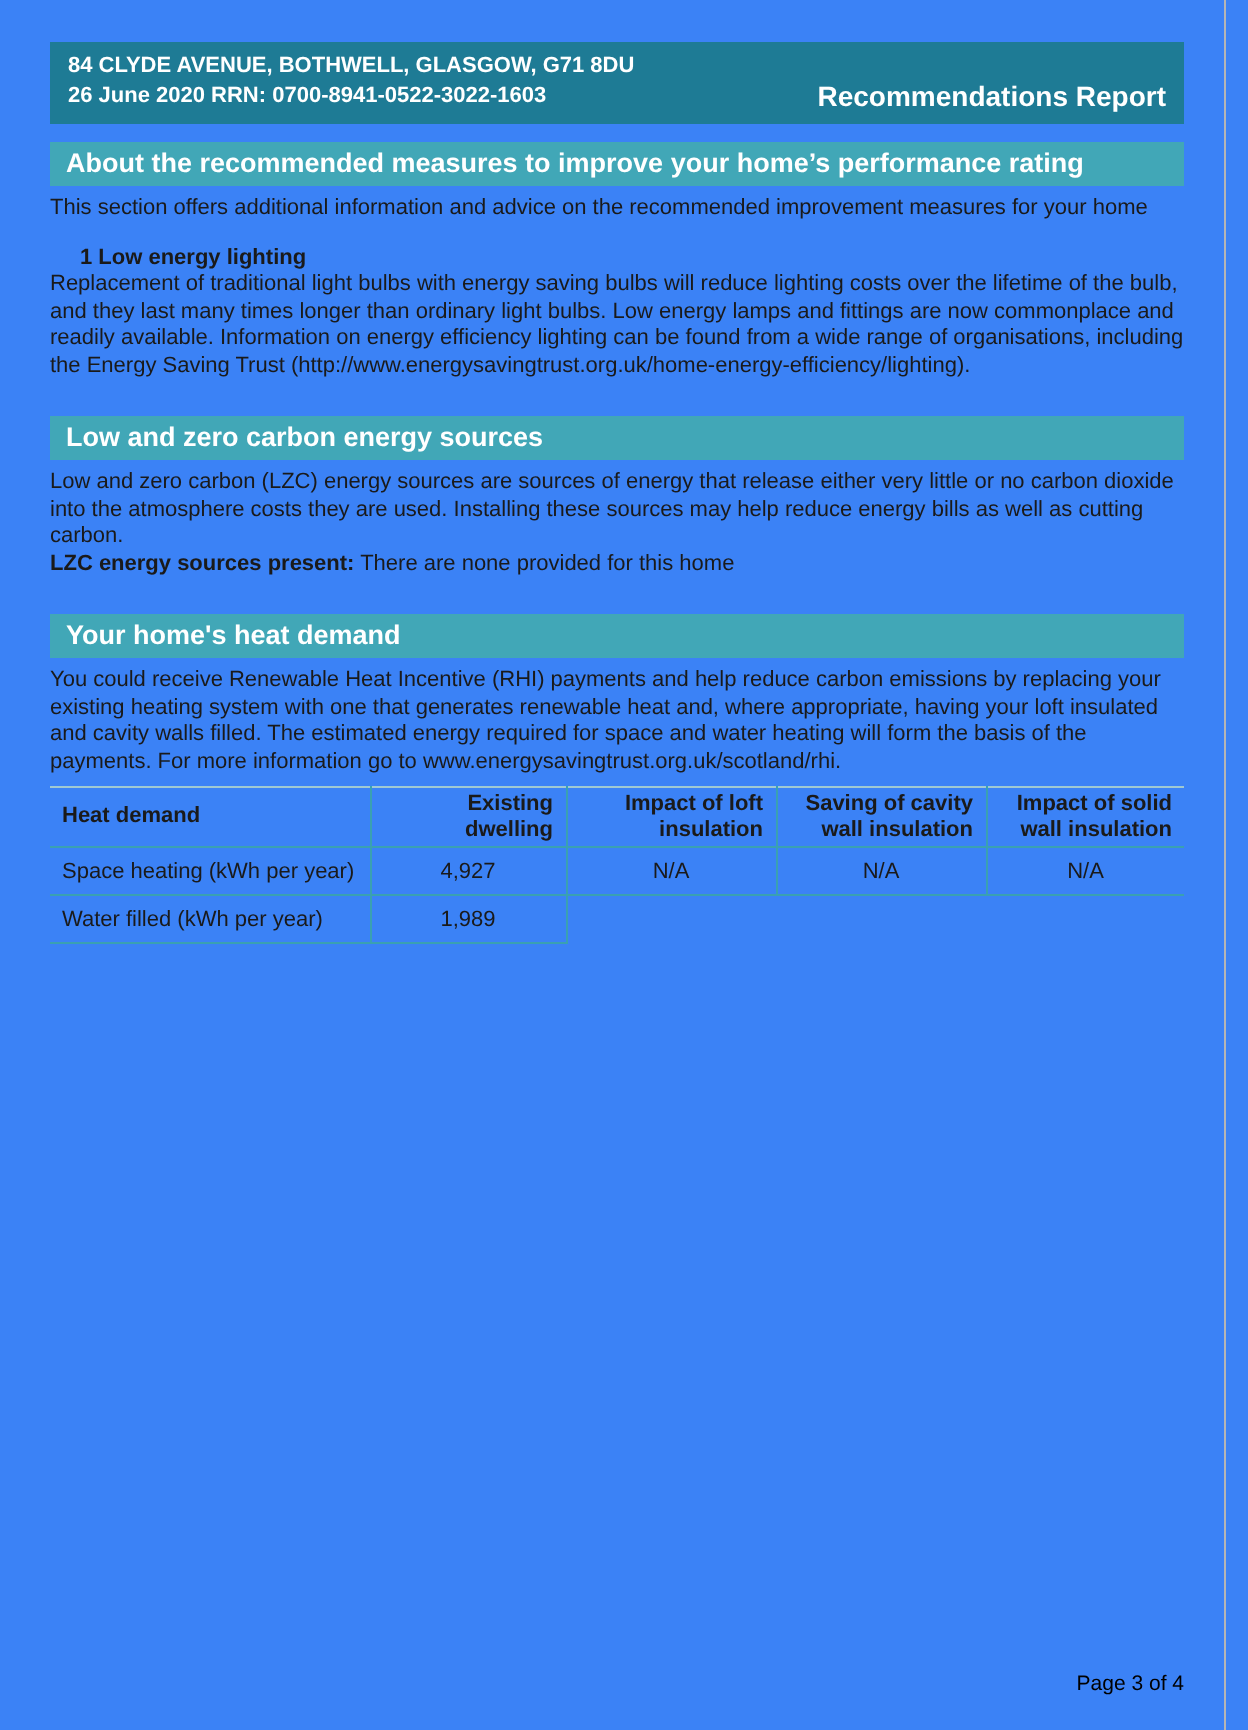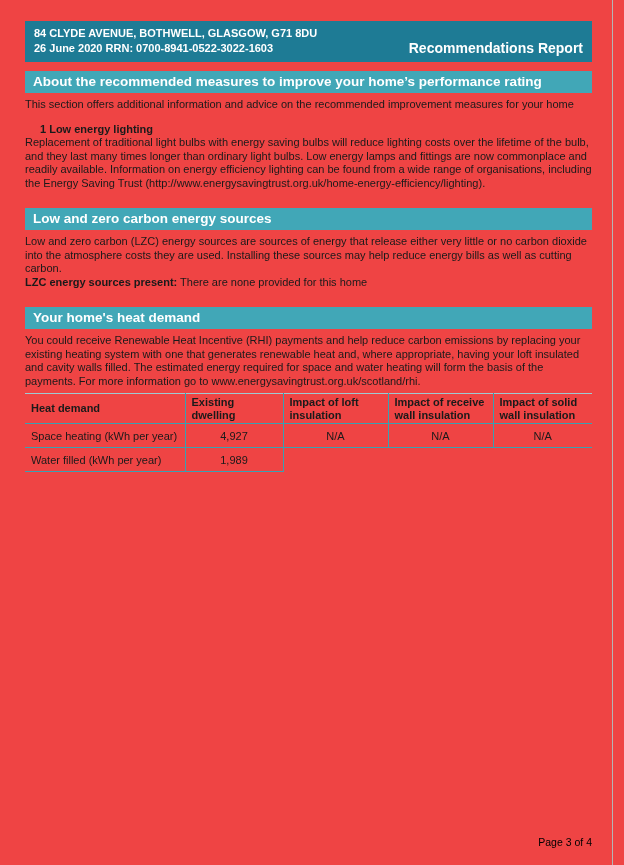--- a/index.html
+++ b/index.html
@@ -1,21 +1,21 @@
 <!DOCTYPE html>
 <html><head>
 <meta charset="utf-8">
 <style>
   * { box-sizing: border-box; }
   html, body { margin: 0; padding: 0; background: #ffffff; }
   .page {
     position: relative;
     width: 624px;
     height: 865px;
-    background: #ef4444;
+    background: #3b82f6;
     font-family: "Liberation Sans", sans-serif;
     color: #1a1a1a;
     overflow: hidden;
   }
   .edge-line {
     position: absolute;
     left: 612px; top: 0;
     width: 1px; height: 865px;
     background: #b5b5b5;
   }
@@ -67,21 +67,21 @@
   table.heat-table th, table.heat-table td {
     padding: 2px 6px;
     font-weight: normal;
     vertical-align: middle;
   }
   table.heat-table th {
     font-weight: bold;
     border-top: 1px solid #9fc9d2;
     border-bottom: 1px solid #3aa0b2;
     height: 28px;
-    text-align: left;
+    text-align: right;
     line-height: 12.5px;
   }
   table.heat-table th.first, table.heat-table td.first { text-align: left; }
   table.heat-table .v { border-right: 1px solid #3aa0b2; }
   table.heat-table td { height: 24px; text-align: center; }
   table.heat-table tr.r1 td { border-bottom: 1px solid #3aa0b2; margin-top: 27px; }
   table.heat-table tr.r2 td.bordered { border-bottom: 1px solid #3aa0b2; height: 21px; }
   table.heat-table tr.r2 td.empty { border: none; }
   .footer {
     position: absolute;
@@ -134,21 +134,21 @@
         <col style="width:98px">
         <col style="width:105px">
         <col style="width:105px">
         <col style="width:99px">
       </colgroup>
       <thead>
         <tr>
           <th class="first v">Heat demand</th>
           <th class="v">Existing dwelling</th>
           <th class="v">Impact of loft insulation</th>
-          <th class="v">Impact of receive wall insulation</th>
+          <th class="v">Saving of cavity wall insulation</th>
           <th>Impact of solid wall insulation</th>
         </tr>
       </thead>
       <tbody>
         <tr class="r1">
           <td class="first v">Space heating (kWh per year)</td>
           <td class="v">4,927</td>
           <td class="v">N/A</td>
           <td class="v">N/A</td>
           <td>N/A</td>

